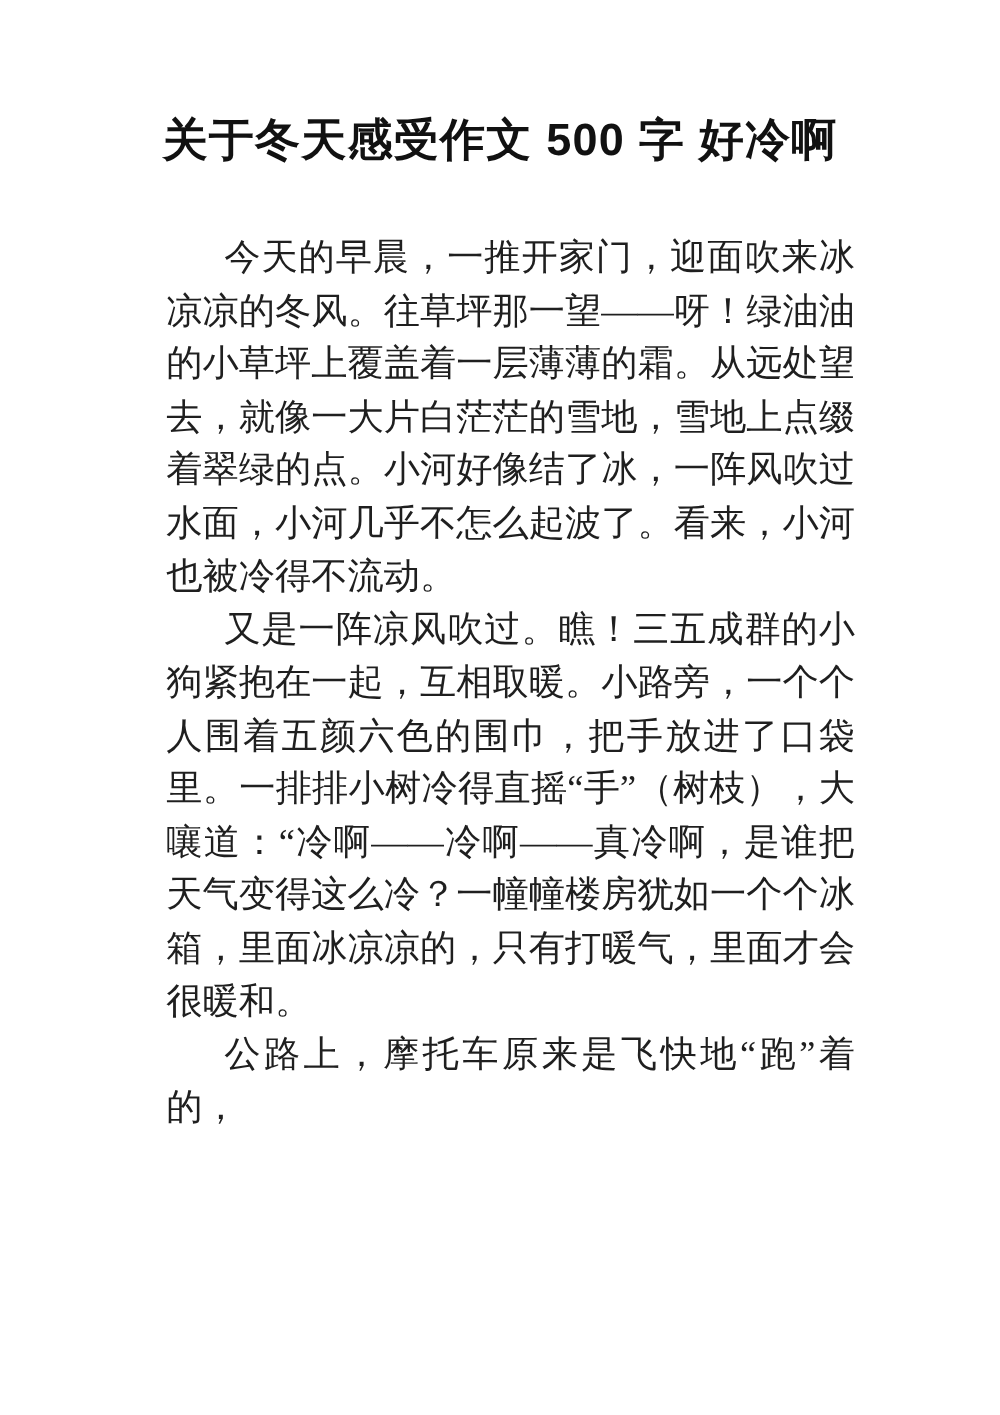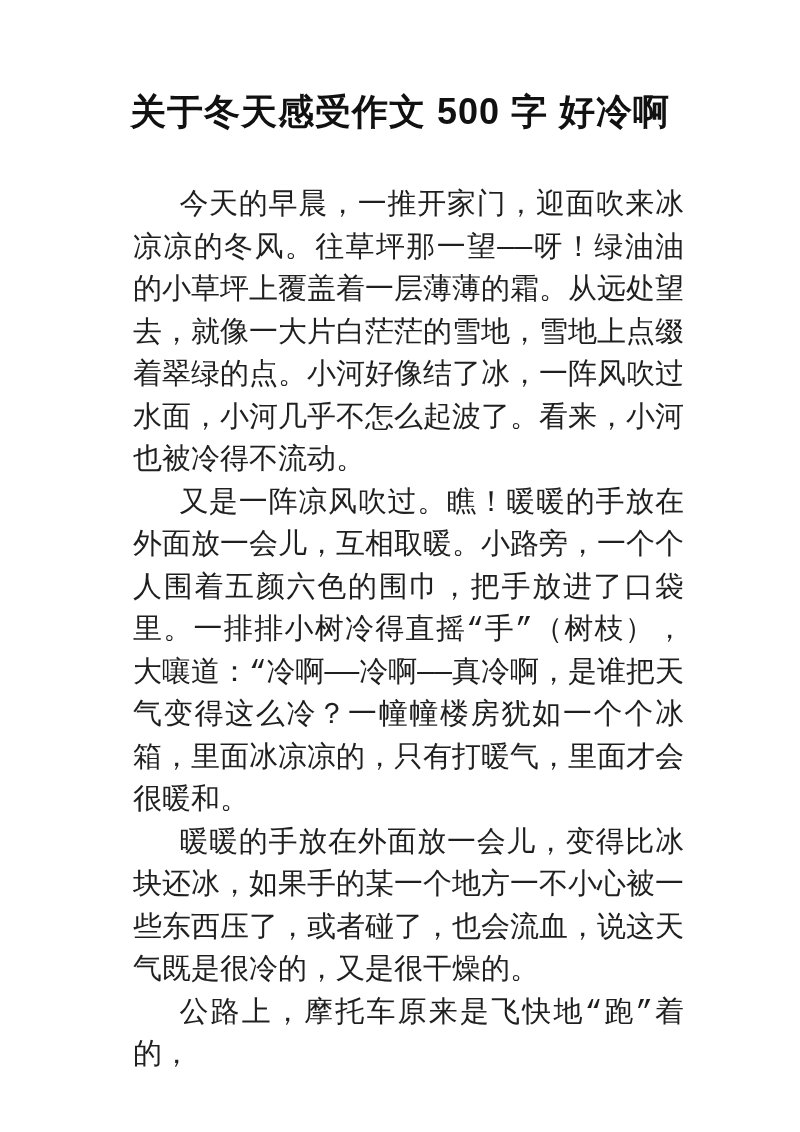--- a/index.html
+++ b/index.html
@@ -31,27 +31,25 @@
     margin: 52px 116px 0 133px;
     font-size: 29px;
     line-height: 42.5px;
     text-align: justify;
     text-justify: inter-character;
   }
   .content p {
     margin: 0;
     text-indent: 1.6em;
     word-break: break-all;
-    font-family: Liberation Mono, monospace;
   }
 </style>
 </head>
 <body>
 
 <div class="page">
   <h1 class="doc-title">关于冬天感受作文 500 字 好冷啊</h1>
   <div class="content">
       <p>今天的早晨，一推开家门，迎面吹来冰凉凉的冬风。往草坪那一望——呀！绿油油的小草坪上覆盖着一层薄薄的霜。从远处望去，就像一大片白茫茫的雪地，雪地上点缀着翠绿的点。小河好像结了冰，一阵风吹过水面，小河几乎不怎么起波了。看来，小河也被冷得不流动。</p>
-      <p>又是一阵凉风吹过。瞧！暖暖的手放在外面放一会儿，互相取暖。小路旁，一个个人围着五颜六色的围巾，把手放进了口袋里。一排排小树冷得直摇“手”（树枝），大嚷道：“冷啊——冷啊——真冷啊，是谁把天气变得这么冷？一幢幢楼房犹如一个个冰箱，里面冰凉凉的，只有打暖气，里面才会很暖和。</p>
-      <p>暖暖的手放在外面放一会儿，变得比冰块还冰，如果手的某一个地方一不小心被一些东西压了，或者碰了，也会流血，说这天气既是很冷的，又是很干燥的。</p>
+      <p>又是一阵凉风吹过。瞧！三五成群的小狗紧抱在一起，互相取暖。小路旁，一个个人围着五颜六色的围巾，把手放进了口袋里。一排排小树冷得直摇“手”（树枝），大嚷道：“冷啊——冷啊——真冷啊，是谁把天气变得这么冷？一幢幢楼房犹如一个个冰箱，里面冰凉凉的，只有打暖气，里面才会很暖和。</p>
       <p>公路上，摩托车原来是飞快地“跑”着的，</p>
     </div>
 </div>
 
 </body></html>

